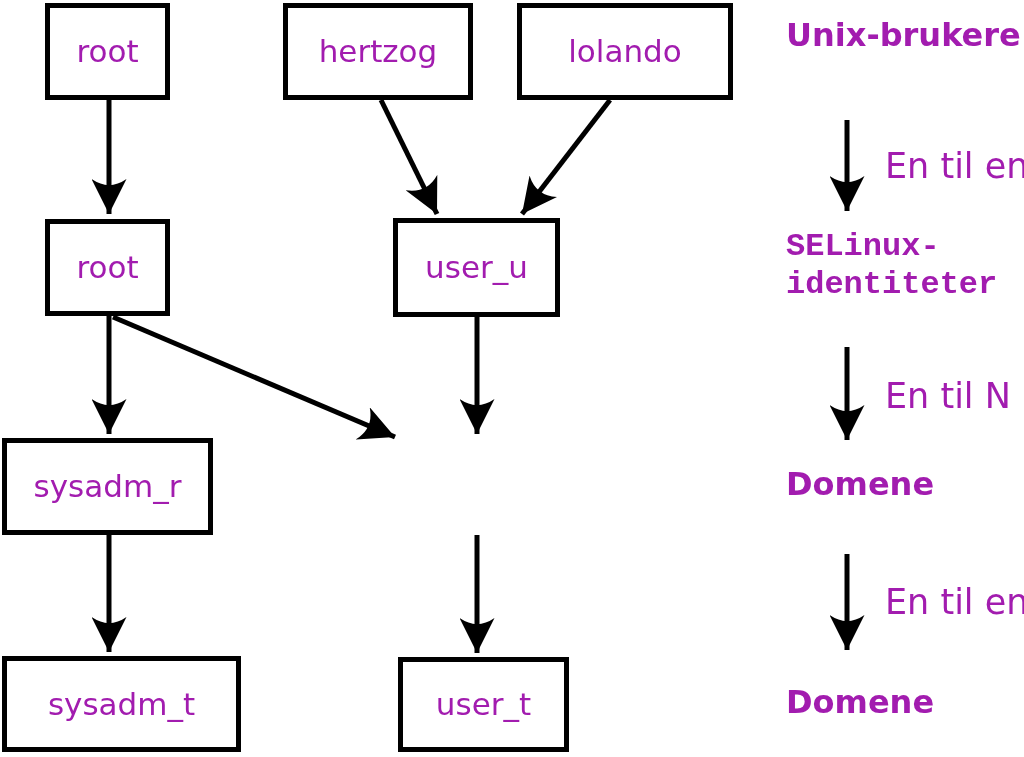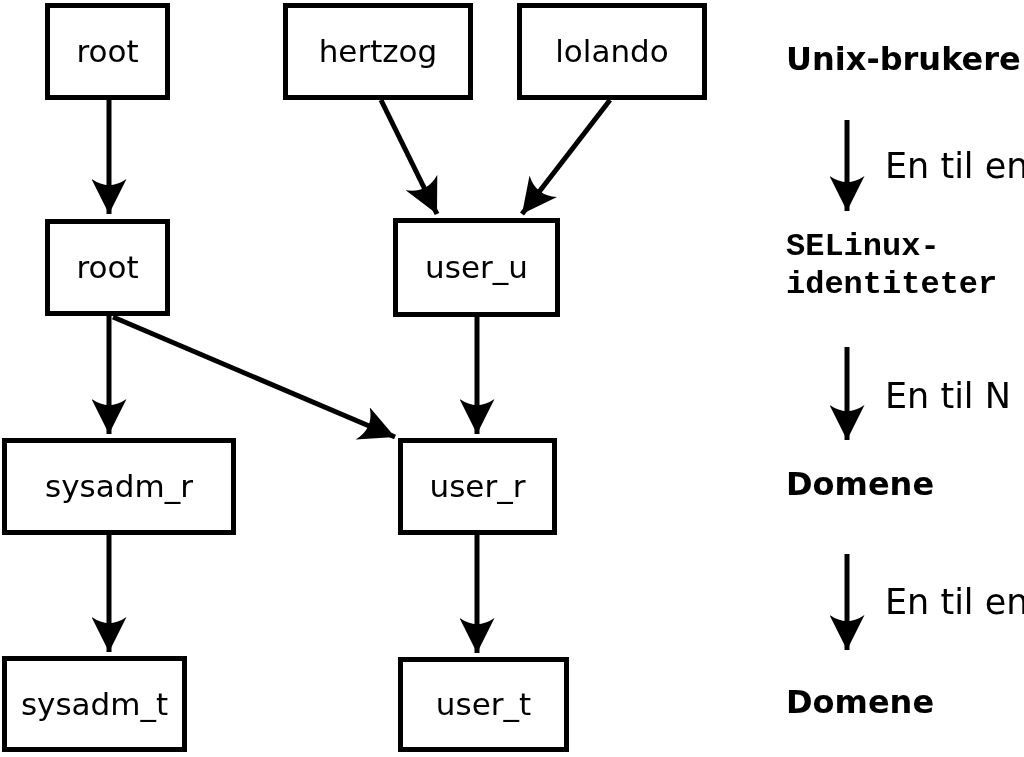--- a/index.html
+++ b/index.html
@@ -6,21 +6,21 @@
     margin: 0;
     padding: 0;
     background: #ffffff;
   }
   #canvas {
     position: relative;
     width: 1024px;
     height: 757px;
     background: #ffffff;
     font-family: "DejaVu Sans", "Liberation Sans", sans-serif;
-    color: #000000;
+    color: #a21caf;
     overflow: hidden;
   }
   #edges-svg {
     position: absolute;
     left: 0;
     top: 0;
     width: 1024px;
     height: 757px;
   }
   .node {
@@ -44,29 +44,29 @@
   }
   .legend-relation {
     position: absolute;
     font-size: 35px;
     line-height: 34px;
     white-space: nowrap;
   }
   
   #node-unix-root { left: 45px;  top: 3px;   width: 125px; height: 97px; }
   #node-hertzog   { left: 283px; top: 3px;   width: 190px; height: 97px; }
-  #node-lolando   { left: 517px; top: 3px;   width: 190px; height: 97px; }
+  #node-lolando   { left: 517px; top: 3px;   width: 216px; height: 97px; }
   #node-sel-root  { left: 45px;  top: 219px; width: 125px; height: 97px; }
   #node-user-u    { left: 393px; top: 218px; width: 167px; height: 99px; }
-  #node-sysadm-r  { left: 2px;   top: 438px; width: 234px; height: 97px; }
+  #node-sysadm-r  { left: 2px;   top: 438px; width: 211px; height: 97px; }
   #node-user-r    { left: 398px; top: 438px; width: 159px; height: 97px; }
-  #node-sysadm-t  { left: 2px;   top: 656px; width: 185px; height: 96px; align-items: center; }
+  #node-sysadm-t  { left: 2px;   top: 656px; width: 239px; height: 96px; align-items: center; }
   #node-user-t    { left: 398px; top: 657px; width: 171px; height: 95px; }
   
-  #legend-unix    { left: 786px; top: 40px; }
+  #legend-unix    { left: 786px; top: 16px; }
   #legend-selinux { left: 786px; top: 228px; font-family: Liberation Mono, monospace; }
   #legend-roller  { left: 786px; top: 465px; }
   #legend-domene  { left: 786px; top: 683px; }
   #relation-1     { left: 885px; top: 149px; }
   #relation-2     { left: 885px; top: 379px; }
   #relation-3     { left: 885px; top: 585px; }
 </style>
 </head>
 <body>
 
@@ -106,23 +106,20 @@
   </div>
   <div class="node" id="node-sel-root">
     <span>root</span>
   </div>
   <div class="node" id="node-user-u">
     <span>user_u</span>
   </div>
   <div class="node" id="node-sysadm-r">
     <span>sysadm_r</span>
   </div>
-  <div class="node" id="node-user-r">
-    <span>user_r</span>
-  </div>
   <div class="node" id="node-sysadm-t">
     <span>sysadm_t</span>
   </div>
   <div class="node" id="node-user-t">
     <span>user_t</span>
   </div>
 
   <div class="legend-heading" id="legend-unix">Unix-brukere</div>
   <div class="legend-relation" id="relation-1">En til en</div>
   <div class="legend-heading" id="legend-selinux">SELinux-

